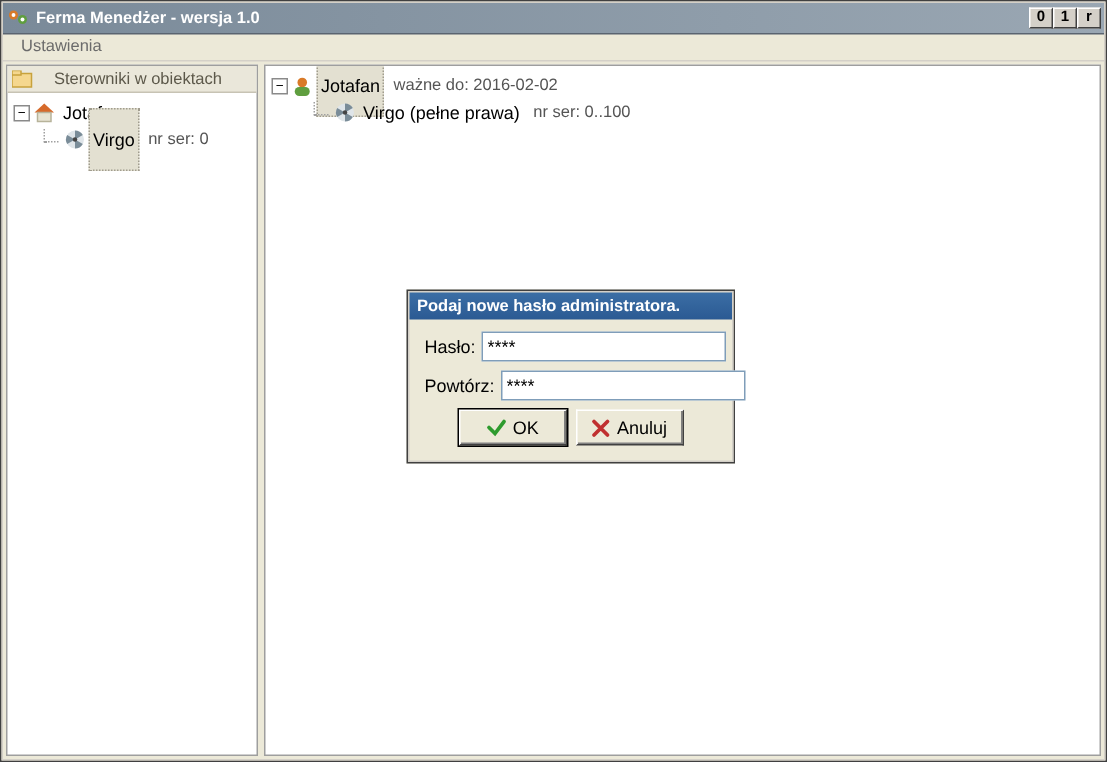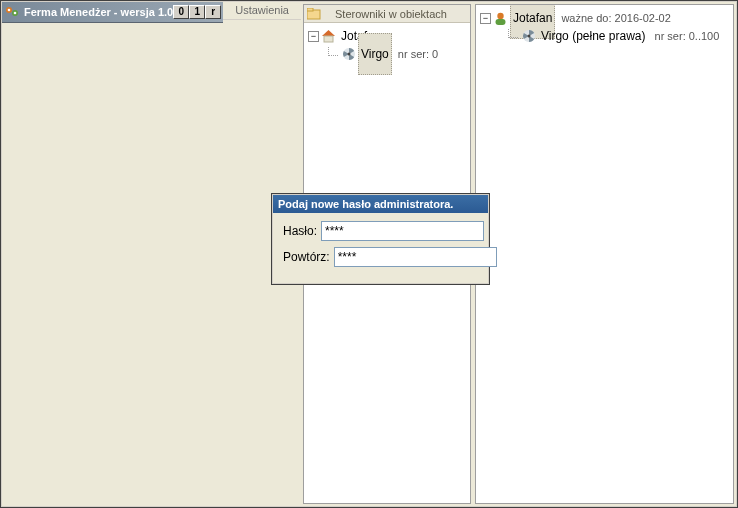--- a/index.html
+++ b/index.html
@@ -17,21 +17,21 @@
     height: 508px;
     border: 1px solid #404040;
     background: #ece9d8;
     position: relative;
   }
   .window-inner {
     border: 1px solid #d4d0c8;
     width: 100%;
     height: 100%;
     display: flex;
-    flex-direction: row;
+    flex-direction: column;
   }
   .titlebar {
     height: 21px;
     background: linear-gradient(to right, #7a8a99, #9aa7b3);
     display: flex;
     align-items: center;
     color: #fff;
     font-weight: bold;
     padding: 0 2px;
     border-bottom: 1px solid #5a6470;
@@ -320,15 +320,33 @@
     </div>
     <div class="dialog-body">
       <div class="form-row">
         <label>Hasło:</label>
         <input type="text" value="****" style="">
       </div>
       <div class="form-row">
         <label>Powtórz:</label>
         <input type="text" value="****" style="">
       </div>
+      <div class="dialog-buttons">
+        <div class="btn default">
+          <span>
+            <svg width="14" height="14" viewBox="0 0 14 14">
+                <path d="M2 7 L6 11 L12 3" stroke="#2e9b2e" stroke-width="2.5" fill="none" stroke-linecap="round"></path>
+              </svg>
+          </span>
+          <span>OK</span>
+        </div>
+        <div class="btn">
+          <span>
+            <svg width="13" height="13" viewBox="0 0 13 13">
+                <path d="M2 2 L11 11 M11 2 L2 11" stroke="#c03030" stroke-width="2.5" stroke-linecap="round"></path>
+              </svg>
+          </span>
+          <span>Anuluj</span>
+        </div>
+      </div>
     </div>
   </div>
 </div>
 
 </body></html>

